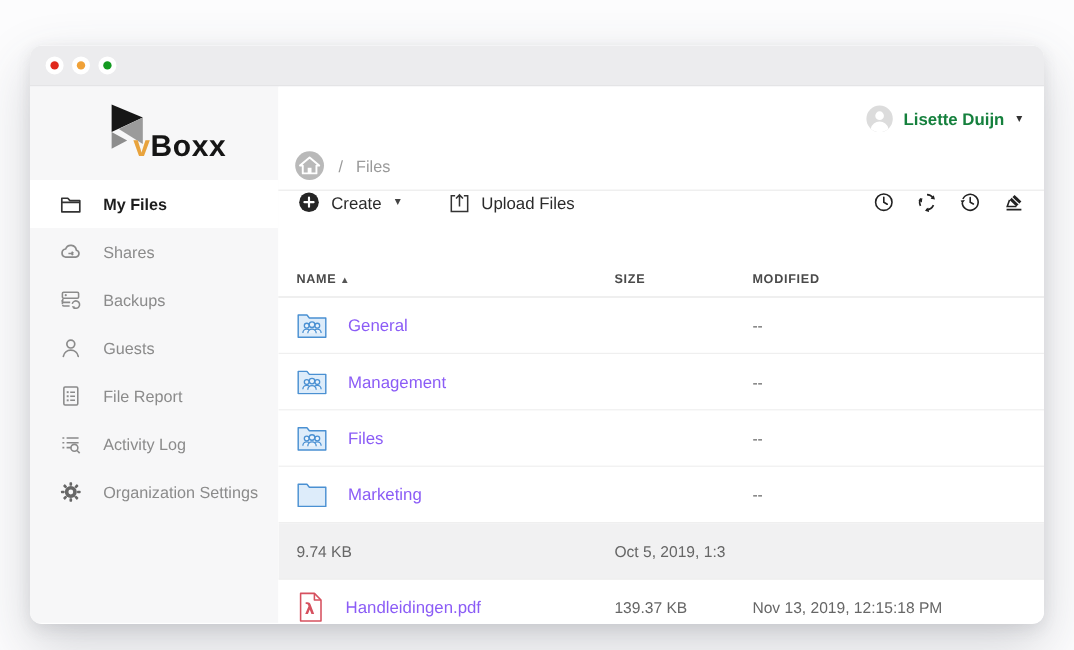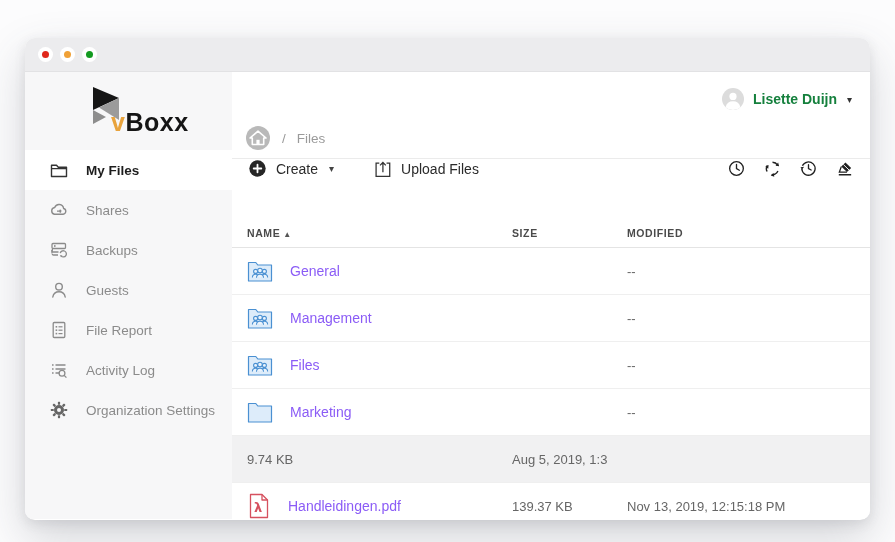--- a/index.html
+++ b/index.html
@@ -343,21 +343,21 @@
               <path d="M1.5 2.5 h7.3 l2 2.5 H24.5 V21 H1.5 Z" fill="#ddecfa" stroke="#4a90d2" stroke-width="1.2" stroke-linejoin="round"></path>
             </svg>
             <span>Marketing</span>
           </div>
           <div class="cell-size"></div>
           <div class="cell-mod">--</div>
         </div>
 
         <div class="row selected">
           <div class="cell-size">9.74 KB</div>
-          <div class="cell-mod">Aug 5, 2019, 1:3</div>
+          <div class="cell-mod">Oct 5, 2019, 1:3</div>
         </div>
 
         <div class="row">
           <div class="cell-name">
             <svg width="24" height="26" viewBox="0 0 24 26">
               <path d="M3.5 1.5 h11.5 l5.5 5.5 V24.5 H3.5 Z" fill="#fff" stroke="#d6515f" stroke-width="1.3" stroke-linejoin="round"></path>
               <path d="M15 1.5 V7 h5.5" fill="none" stroke="#d6515f" stroke-width="1.3" stroke-linejoin="round"></path>
               <text x="7" y="19" font-size="13" font-weight="bold" fill="#d6515f" font-family="DejaVu Sans, sans-serif">λ</text>
             </svg>
             <span>Handleidingen.pdf</span>

